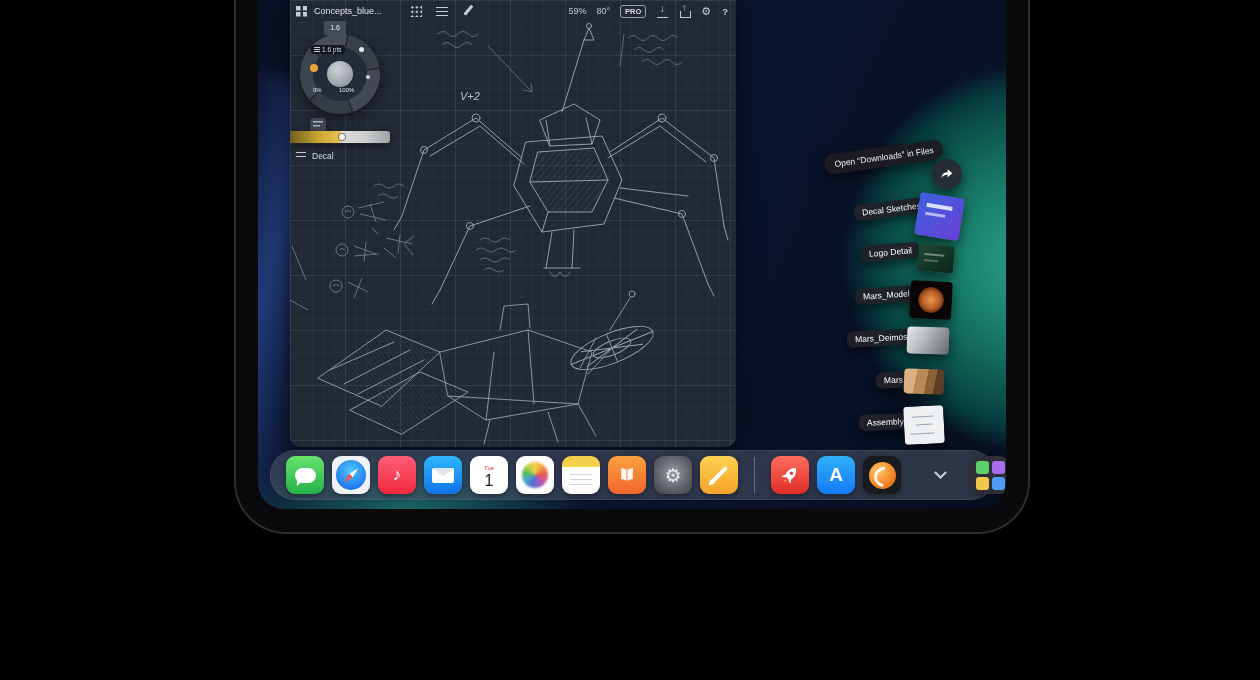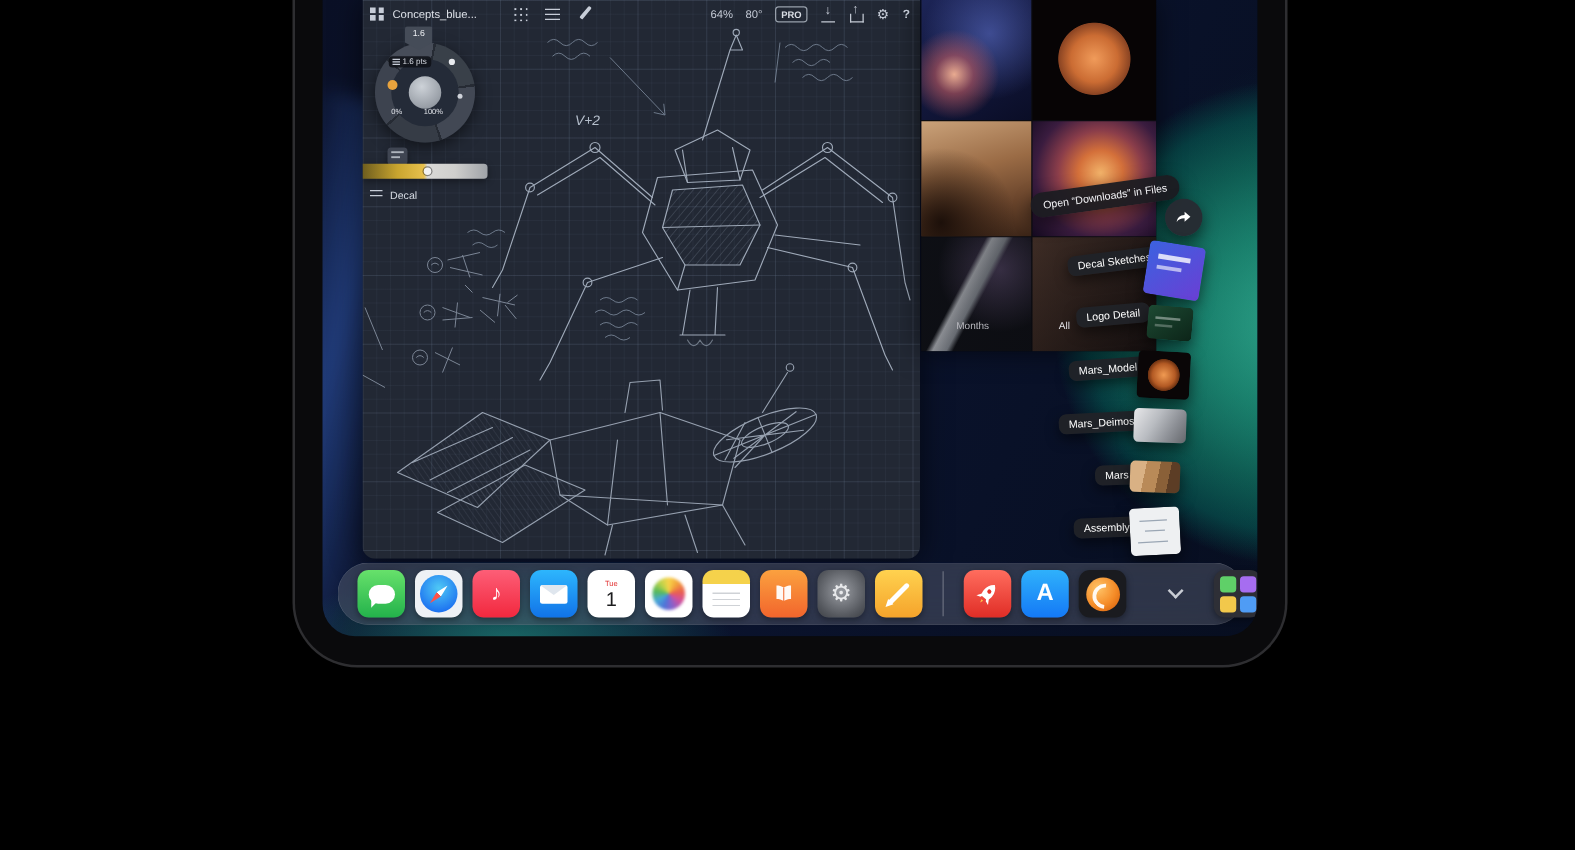--- a/index.html
+++ b/index.html
@@ -329,21 +329,21 @@
         <text x="170" y="100" font-size="11" font-style="italic" fill="#cfd9e6" opacity="0.85">V+2</text>
       </svg>
 
       <div class="cbar">
         <span class="i-grid4"></span>
         <span class="tt-title">Concepts_blue...</span>
         <span class="i-dots9"></span>
         <span class="i-bars3"></span>
         <span class="i-pen"></span>
         <span class="sp"></span>
-        <span class="tb-num">64%</span>
+        <span class="tb-num">59%</span>
         <span class="tb-num">80°</span>
         <span class="tb-pro">PRO</span>
         <span class="i-down"></span>
         <span class="i-share"></span>
         <span class="i-gear">⚙</span>
         <span class="i-help">?</span>
       </div>
 
       <div class="wheel">
         <div class="wheel-hole"></div>
@@ -364,32 +364,20 @@
       <div class="cstrip">
         <span class="cknob"></span>
       </div>
 
       <div class="layers">
         <span class="i-bars3"></span>
         <span>Decal</span>
       </div>
     </div>
 
-    <div class="photos">
-      <div class="ph t1"></div>
-      <div class="ph t2"></div>
-      <div class="ph t3"></div>
-      <div class="ph t4"></div>
-      <div class="ph t5"></div>
-      <div class="ph t6"></div>
-      <div class="ph-ovl">
-        <span class="ph-tab m">Months</span>
-        <span class="ph-tab a">All</span>
-      </div>
-    </div>
 
     <div class="draglayer">
       <div class="dtip">Open “Downloads” in Files</div>
       <div class="dshare">
         <svg width="16" height="16" viewBox="0 0 24 24">
           <path d="M13 5l7 6-7 6v-4c-4.5 0-7.5 1.4-9.5 4.5.6-5.2 3.8-8.3 9.5-8.6V5z" fill="#fff"></path>
         </svg>
       </div>
       <span class="dlabel" style="left:596px; top:201px; transform:rotate(-7deg);">Decal Sketches</span>
       <span class="dthumb th-decals"></span>

